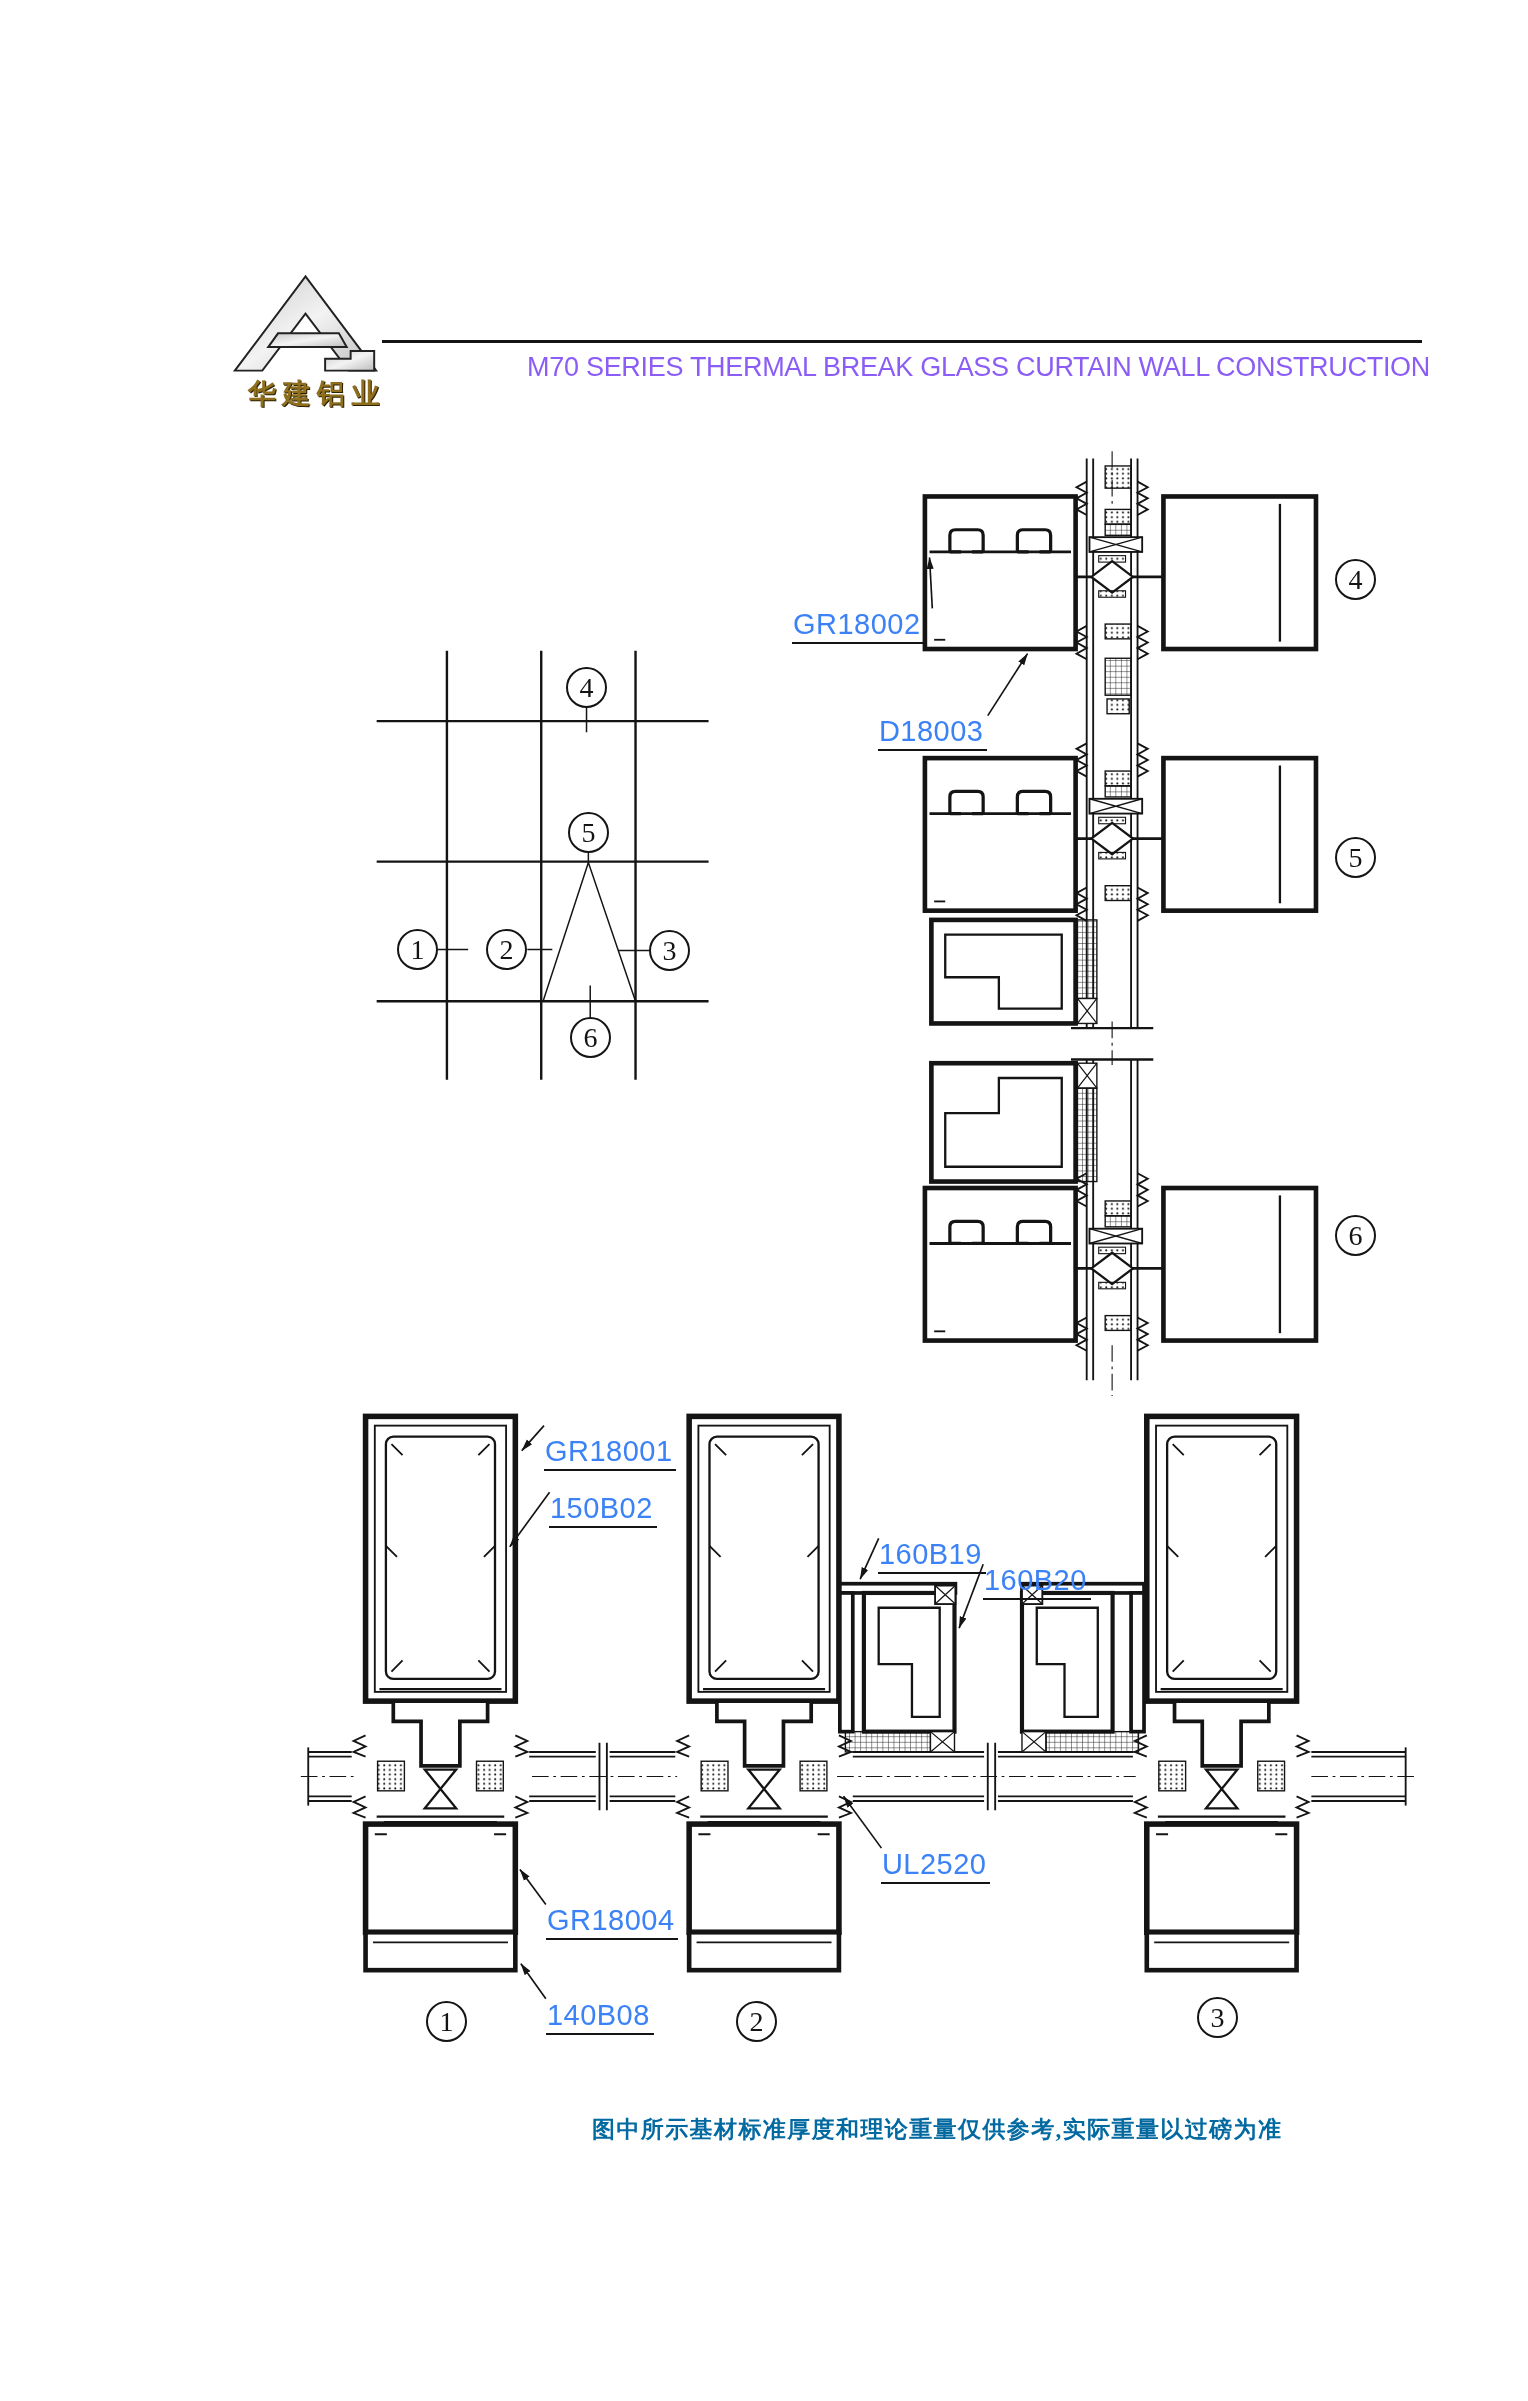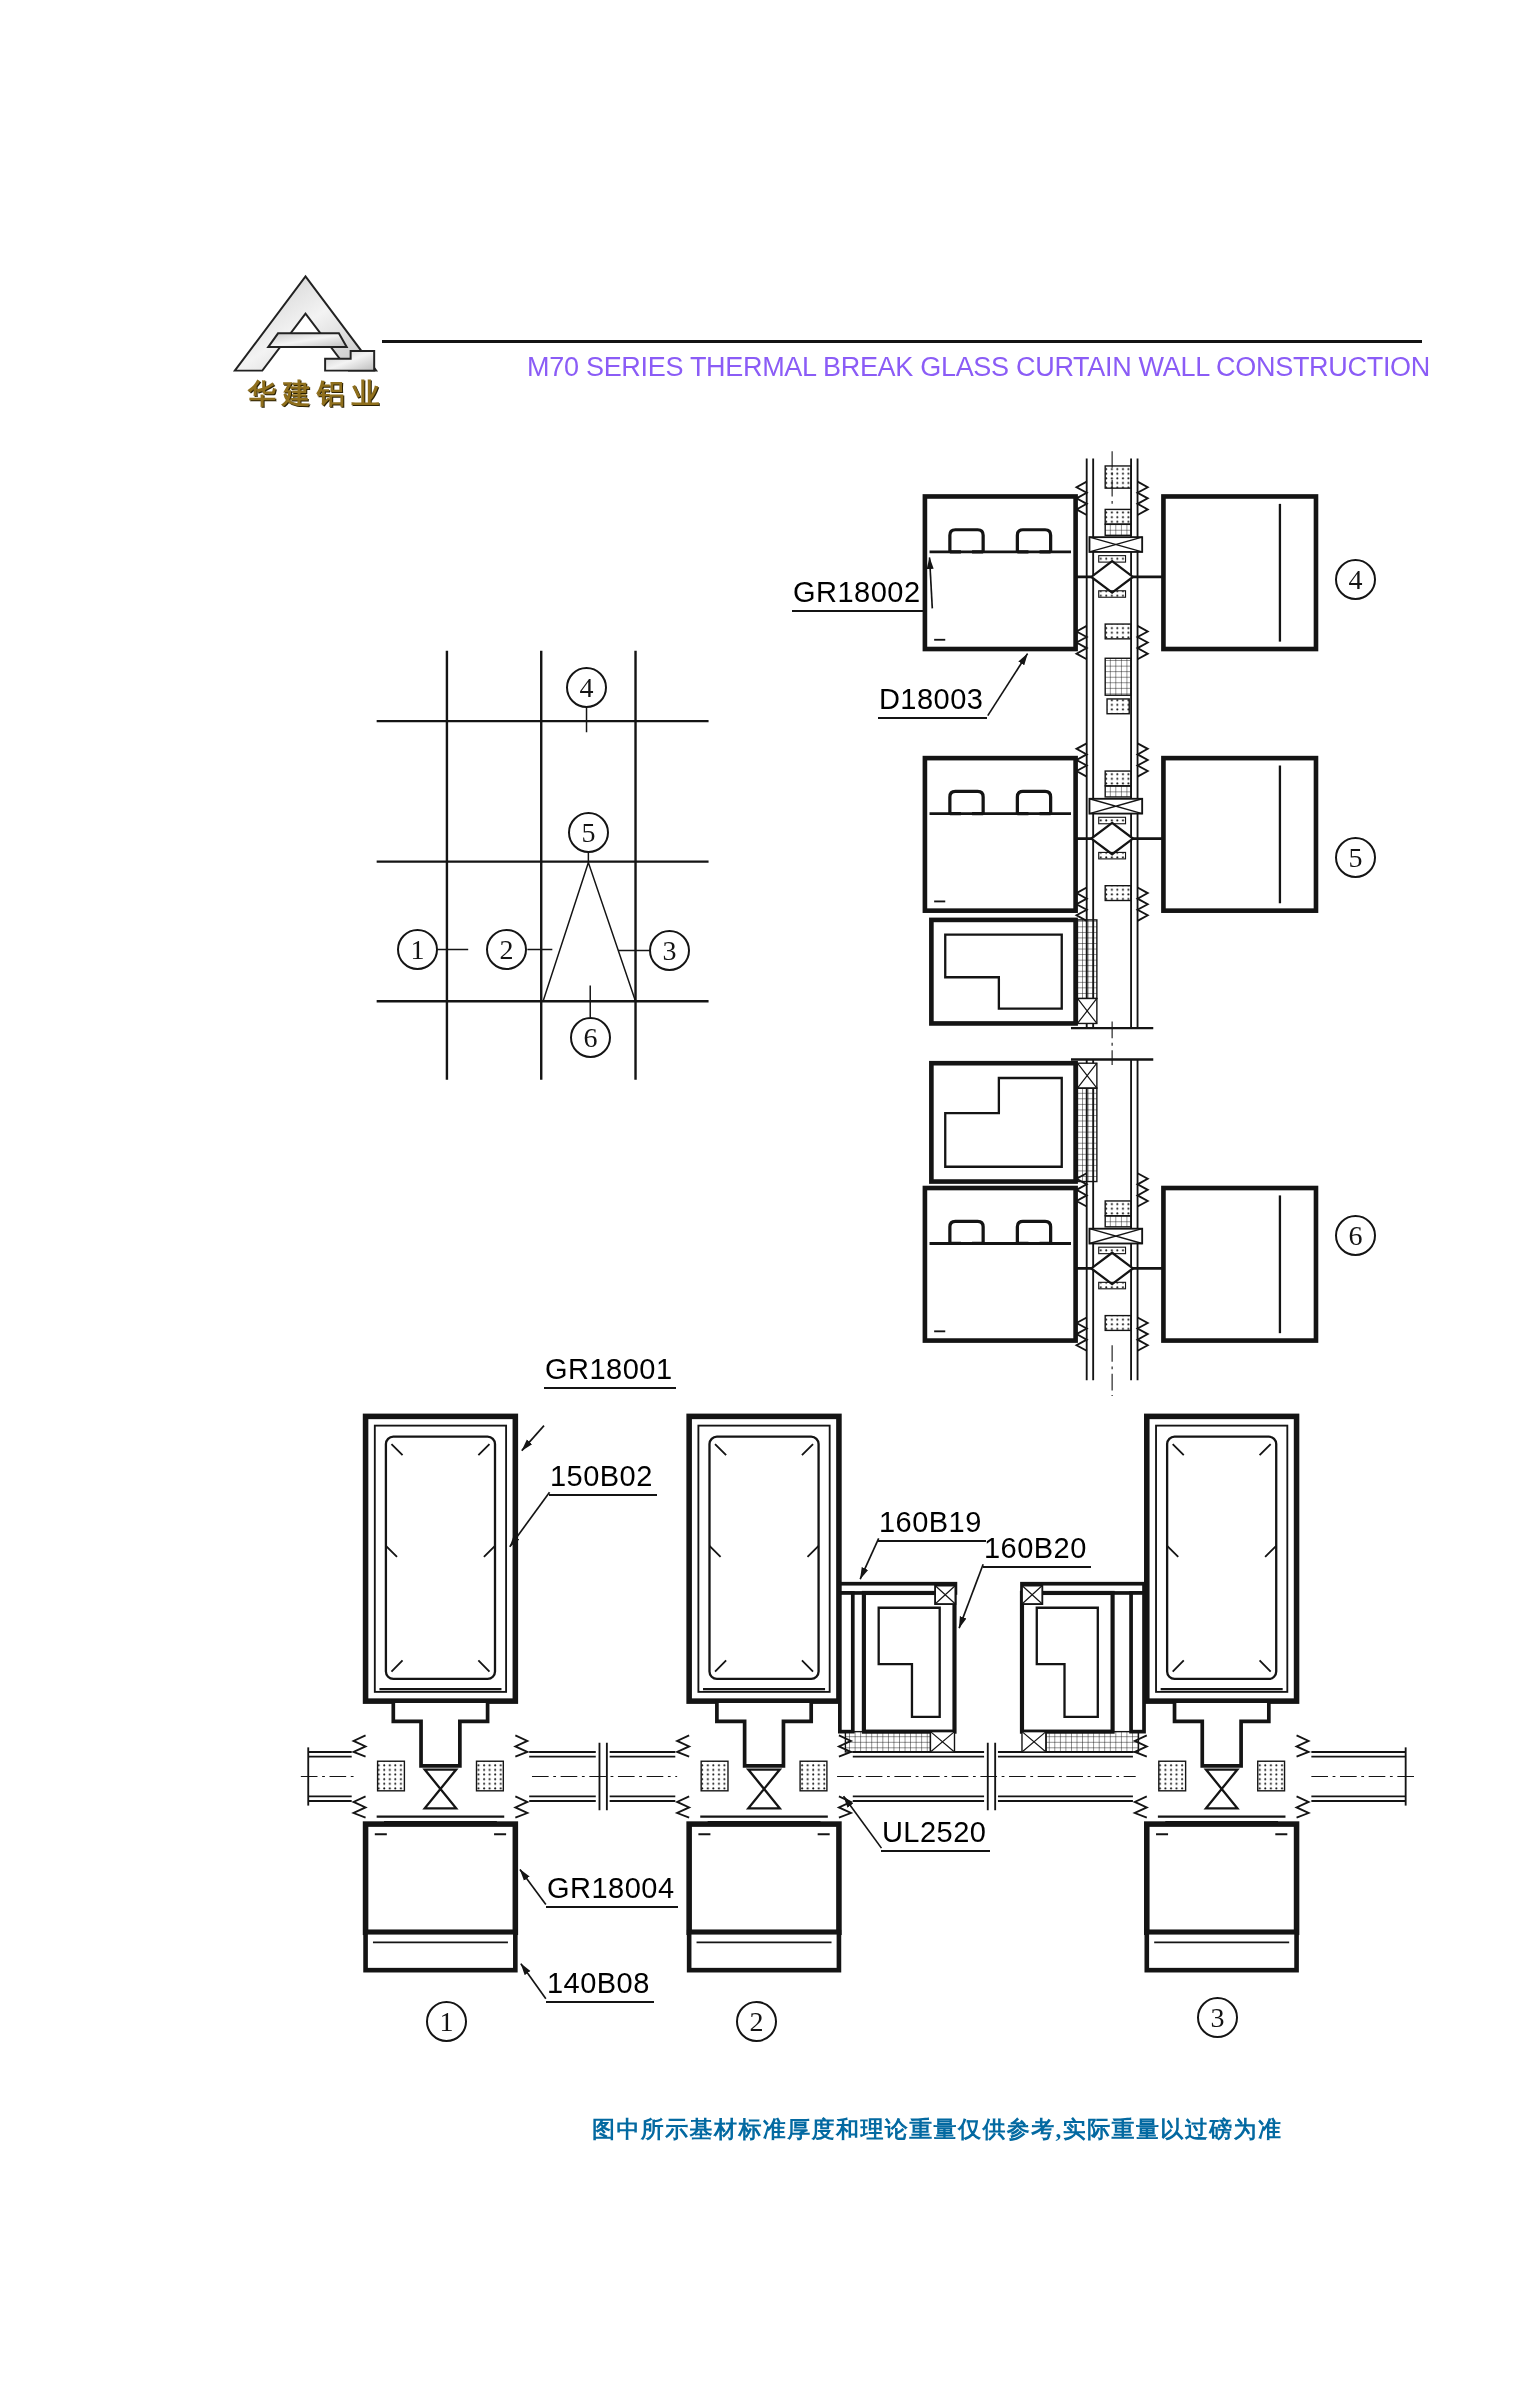--- a/index.html
+++ b/index.html
@@ -10,26 +10,27 @@
     height: 2401px;
     background: #ffffff;
     font-family: "Liberation Sans", sans-serif;
     color: #141414;
     overflow: hidden;
   }
   #draw-svg { position:absolute; left:0; top:0; }
   .lbl {
     position:absolute;
     font: 29px "Liberation Sans", sans-serif;
-    color:#000000;
+    color:#3b82f6;
     line-height:1.05;
     border-bottom: 2.3px solid #141414;
     padding: 0 3.7px 2.8px 0.9px;
     white-space: nowrap;
     letter-spacing: 0.5px;
+    margin-top: 32px;
   }
   .marker {
     position:absolute;
     width:41px; height:41px;
     border: 2.3px solid #141414;
     border-radius:50%;
     background:#fff;
     display:flex; align-items:center; justify-content:center;
     font: 28px "Liberation Serif", serif;
     color:#141414;
@@ -251,21 +252,21 @@
       <path d="M950,1664 L930,1708" marker-end="url(#arr)"></path>
       <path d="M1063,1692 L1037,1761" marker-end="url(#arr)"></path>
       <path d="M953,1999 L912,1943" marker-end="url(#arr)"></path>
       <path d="M590,2060 L562,2022" marker-end="url(#arr)"></path>
       <path d="M590,2162 L563,2124" marker-end="url(#arr)"></path>
     </g>
   </svg>
 
   <div class="lbl" style="left:792px;top:577px">GR18002</div>
   <div class="lbl" style="left:878px;top:684px">D18003</div>
-  <div class="lbl" style="left:544px;top:1354px">GR18001</div>
+  <div class="lbl" style="left:544px;top:1404px">GR18001</div>
   <div class="lbl" style="left:549px;top:1461px">150B02</div>
   <div class="lbl" style="left:878px;top:1507px">160B19</div>
   <div class="lbl" style="left:983px;top:1533px">160B20</div>
   <div class="lbl" style="left:881px;top:1817px">UL2520</div>
   <div class="lbl" style="left:546px;top:1873px">GR18004</div>
   <div class="lbl" style="left:546px;top:1968px">140B08</div>
 
   <div class="marker" style="left:566px;top:667px">4</div>
   <div class="marker" style="left:568px;top:812px">5</div>
   <div class="marker" style="left:397px;top:929px">1</div>

